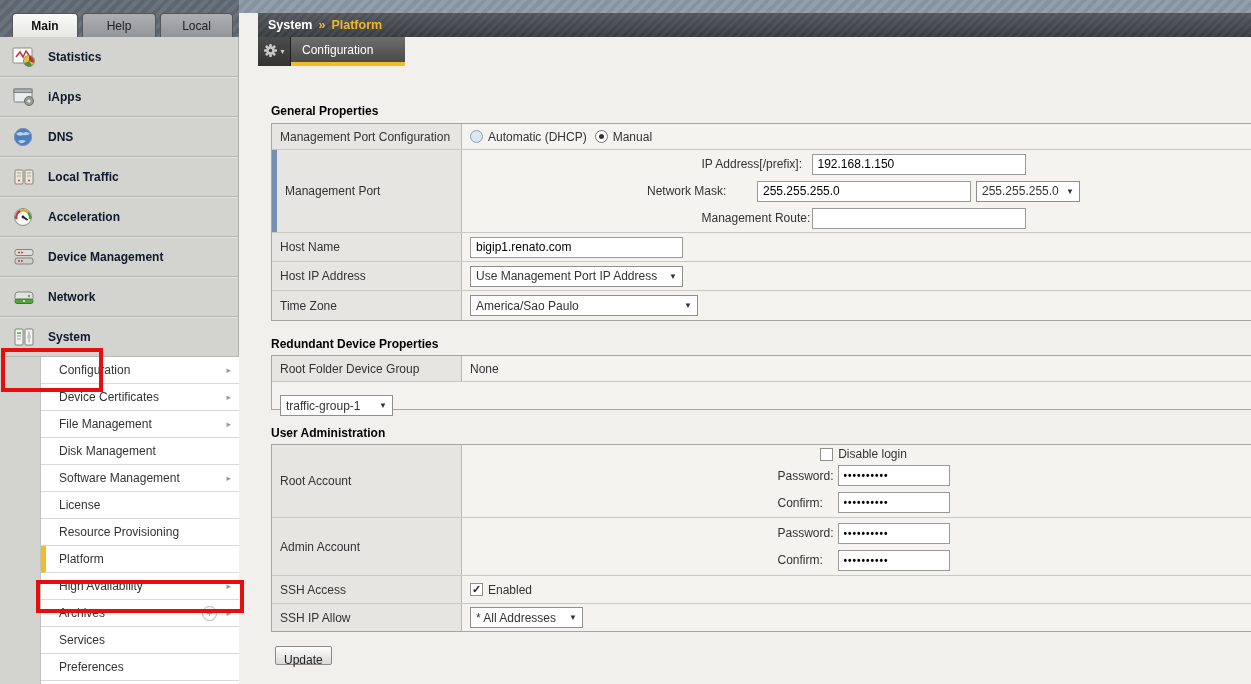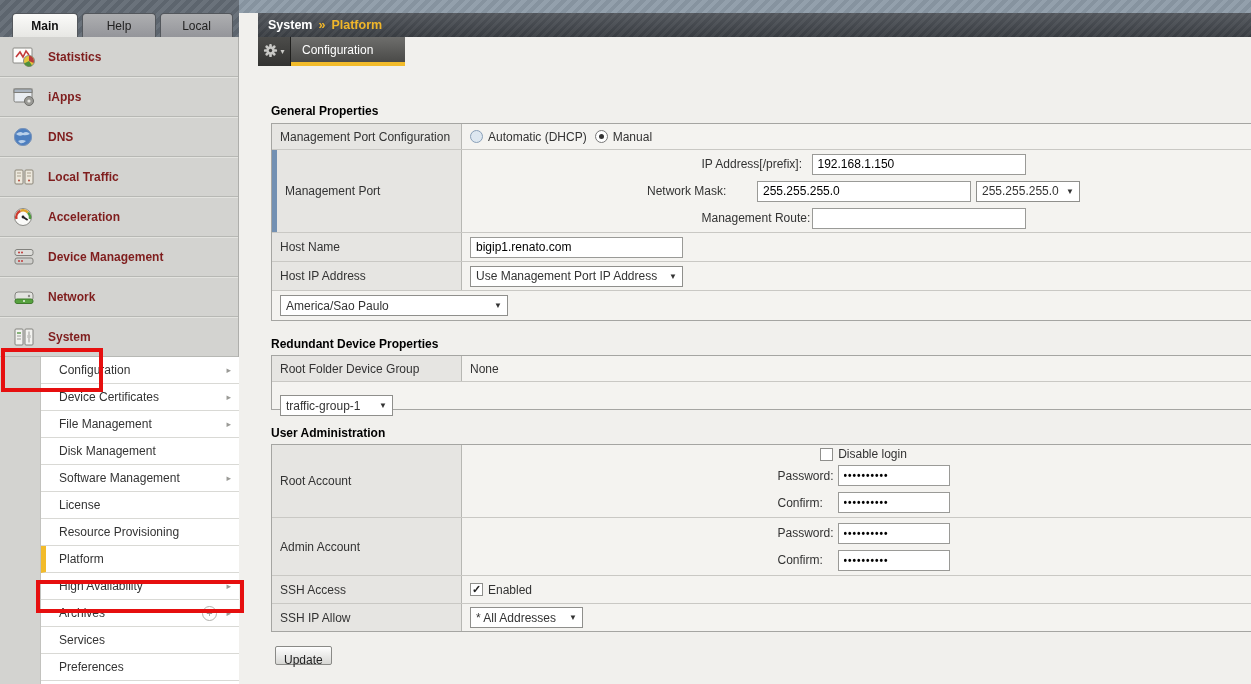--- a/index.html
+++ b/index.html
@@ -30,21 +30,21 @@
     display:flex; align-items:center; justify-content:center; gap:2px; cursor:pointer; }
   .gearbox .caret { color:#c9c9c6; font-size:8px; }
   .cfg-tab { width:114px; height:29px; background:linear-gradient(#6e6e6c,#4a4a48);
     border-bottom:4px solid #f2bb2a; color:#fff; display:flex; align-items:center; padding-left:11px; cursor:pointer; }
 
   
   .sidebar { position:absolute; left:0; top:37px; width:239px; height:647px; background:#d3d3d0; border-right:1px solid #aeaeab; }
   .sb-item { height:40px; display:flex; align-items:center; border-top:1px solid #e3e3df; border-bottom:1px solid #b7b8b4; cursor:pointer; }
   .sb-item:first-child { border-top:none; }
   .sb-icon { width:26px; height:20px; margin:0 10px 0 12px; flex:0 0 auto; }
-  .sb-label { font-weight:bold; color:#7f1d1d; }
+  .sb-label { font-weight:bold; color:#0f172a; }
 
   .submenu { position:absolute; left:40px; top:320px; width:199px; height:327px; background:#ffffff; border-left:1px solid #c2c2be; }
   .sm-item { height:27px; display:flex; align-items:center; padding-left:18px; border-bottom:1px solid #d9d9d5; color:#333; cursor:pointer; position:relative; }
   .sm-arrow { position:absolute; right:8px; color:#9a9a96; font-size:9px; }
   .sm-item.active { padding-left:13px; border-left:5px solid #f2bb2a; }
   .pluscirc { position:absolute; right:22px; width:15px; height:15px; border:1px solid #b0b0ac; border-radius:50%;
     color:#9a9a96; font-size:11px; line-height:13px; text-align:center; }
 
   
   .anno { position:absolute; border:4px solid #e60f0f; z-index:60; pointer-events:none; }
@@ -336,20 +336,23 @@
           <span>Host IP Address</span>
         </div>
       <div class="vcell">
         <div class="sel" style="width:213px;">
           <span>Use Management Port IP Address</span>
           <span class="caret">▼</span>
         </div>
       </div>
     </div>
     <div class="trow" style="height:29px;">
+      <div class="lcell">
+          <span>Time Zone</span>
+        </div>
       <div class="vcell">
         <div class="sel" style="width:228px;">
           <span>America/Sao Paulo</span>
           <span class="caret">▼</span>
         </div>
       </div>
     </div>
   </div>
 
   <div class="sec-title" style="top:271px;">Redundant Device Properties</div>

